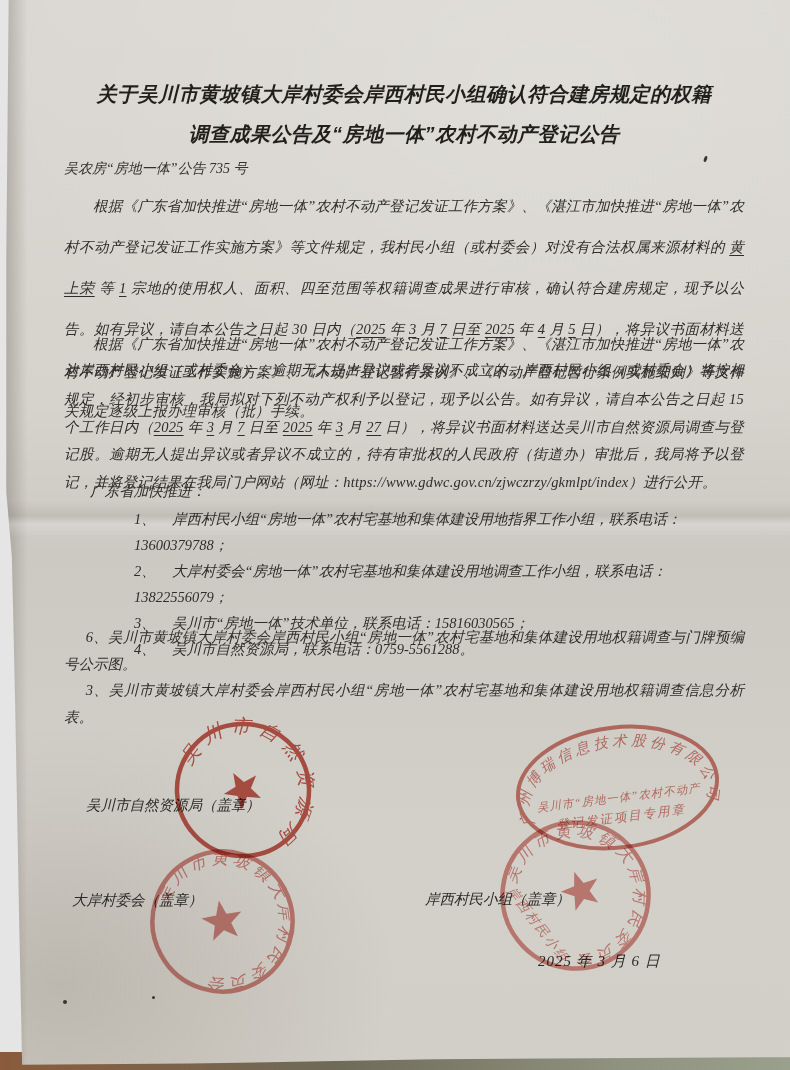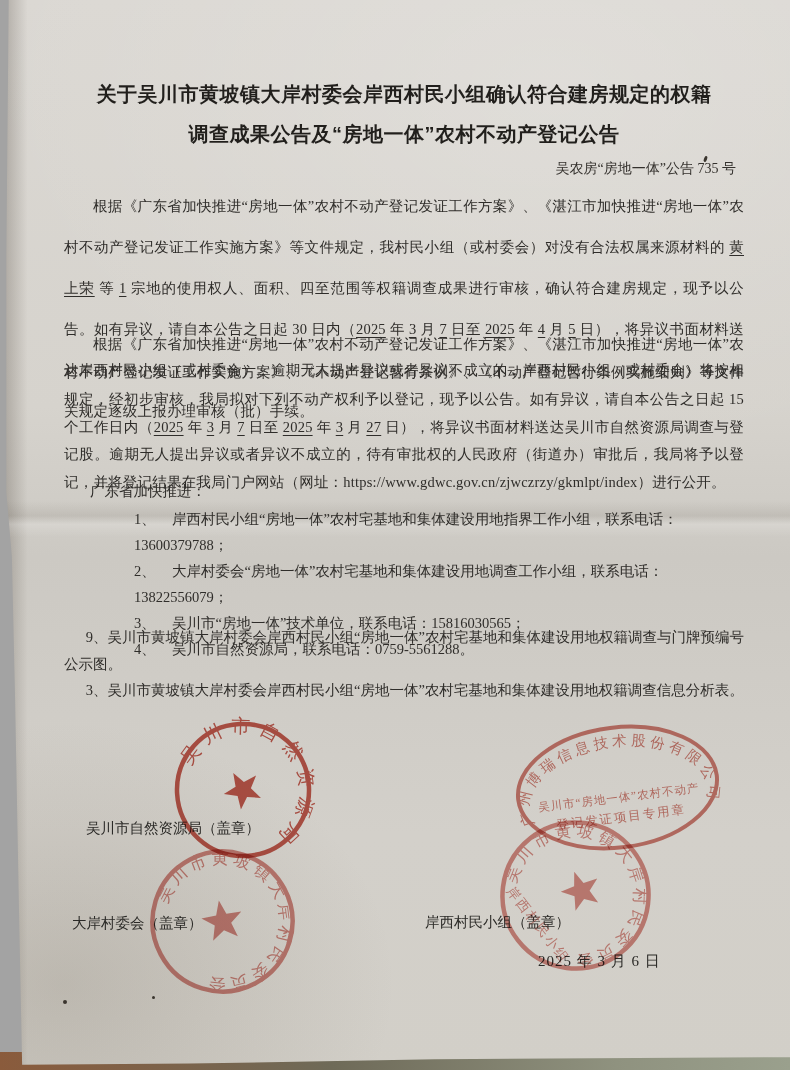--- a/index.html
+++ b/index.html
@@ -1,52 +1,53 @@
 <!DOCTYPE html>
 <html><head>
 <meta charset="utf-8">
 <style>
   html,body{margin:0;padding:0;background:#16110b;}
   .photo{
     position:relative;width:790px;height:1070px;overflow:hidden;
-    background:#a3a3a3;
+    background:#e5e5e5;
     font-family:"Liberation Serif","DejaVu Serif",serif;
+    font-style:italic;
   }
   .table-strip{
     position:absolute;left:0;bottom:0;width:100%;height:18px;
     background:linear-gradient(90deg,#8a5b3c 0%,#6e6a58 42%,#8f927f 78%,#9aa08d 100%);
   }
   .paper{
     position:absolute;inset:0;
     background:
       radial-gradient(120% 60% at 70% 8%, rgba(255,255,255,.16), rgba(255,255,255,0) 60%),
       linear-gradient(180deg, rgba(0,0,0,0) 46.8%, rgba(70,62,50,.10) 48.2%, rgba(255,255,255,.18) 49.0%, rgba(0,0,0,0) 50.2%),
       linear-gradient(90deg, rgba(55,45,35,.30) 0%, rgba(55,45,35,0) 3.5%),
       radial-gradient(60% 35% at 8% 92%, rgba(110,100,85,.22), rgba(110,100,85,0) 70%),
       linear-gradient(180deg,#dbd8d3 0%,#d6d3cd 38%,#ccc9c3 52%,#d3d0ca 78%,#d2cfc8 100%);
     clip-path:polygon(1.1% 0,100% 0,100% 98.8%,55% 99.0%,24% 99.4%,2.8% 99.5%,2.4% 85%,1.9% 65%,1.5% 52%,0.8% 46%,0.8% 24%);
   }
   .content-block{position:absolute;left:64px;right:46px;color:#2f2d2a;}
   .doc-title{
     top:74px;text-align:center;font-family:"Liberation Sans","DejaVu Sans",sans-serif;
     font-weight:700;font-size:20px;line-height:40px;color:#211f1c;letter-spacing:.5px;
   }
-  .doc-number{top:160px;text-align:right;font-size:14px;padding-right:8px;color:#34312d;}
+  .doc-number{top:160px;font-size:14px;padding-right:8px;color:#34312d;}
   .para{font-size:14.5px;line-height:41px;text-align:justify;text-indent:2em;letter-spacing:.2px;}
   .p1{top:186px;}
   .p2{top:331px;line-height:27.5px;}
   .u{text-decoration:underline;text-underline-offset:3px;text-decoration-thickness:1px;}
   .sec-contacts{top:476px;font-size:14.5px;}
   .contacts-heading{padding-left:26px;line-height:30px;}
   .contact-item{padding-left:70px;line-height:26px;}
   .contact-num{display:inline-block;min-width:38px;}
   .sec-attach{top:624px;font-size:14.5px;line-height:26.5px;text-align:justify;}
   .attach-first{text-indent:.8em;}
   .attach-item{text-indent:1.5em;}
-  .sig-label{position:absolute;font-size:14.5px;color:#2b2a27;white-space:nowrap;z-index:2;margin-top:23px;}
+  .sig-label{position:absolute;font-size:14.5px;color:#2b2a27;white-space:nowrap;z-index:2;}
   .sig-date{position:absolute;left:538px;top:952px;font-size:15px;letter-spacing:1px;color:#2b2a27;z-index:2;}
   .stamp{position:absolute;mix-blend-mode:multiply;z-index:3;pointer-events:none;}
   .speck{position:absolute;width:4px;height:4px;border-radius:50%;background:#3a352e;}
 </style>
 </head>
 <body>
 
 <div class="photo">
   <div class="table-strip"></div>
 
@@ -65,21 +66,21 @@
 
     <div class="content-block sec-contacts">
       <div class="contacts-heading">广东省加快推进：</div>
       <div class="contact-item"><span class="contact-num">1、</span><span>岸西村民小组“房地一体”农村宅基地和集体建设用地指界工作小组，联系电话：13600379788；</span></div>
       <div class="contact-item"><span class="contact-num">2、</span><span>大岸村委会“房地一体”农村宅基地和集体建设用地调查工作小组，联系电话：13822556079；</span></div>
       <div class="contact-item"><span class="contact-num">3、</span><span>吴川市“房地一体”技术单位，联系电话：15816030565；</span></div>
       <div class="contact-item"><span class="contact-num">4、</span><span>吴川市自然资源局，联系电话：0759-5561288。</span></div>
     </div>
 
     <div class="content-block sec-attach">
-      <div class="attach-item">9、吴川市黄坡镇大岸村委会岸西村民小组“房地一体”农村宅基地和集体建设用地权籍调查与门牌预编号公示图。</div>
+      <div class="attach-item">6、吴川市黄坡镇大岸村委会岸西村民小组“房地一体”农村宅基地和集体建设用地权籍调查与门牌预编号公示图。</div>
       <div class="attach-item">3、吴川市黄坡镇大岸村委会岸西村民小组“房地一体”农村宅基地和集体建设用地权籍调查信息分析表。</div>
     </div>
 
     <div class="sig-label" style="left:86px;top:796px;">吴川市自然资源局（盖章）</div>
     <div class="sig-label" style="left:72px;top:891px;">大岸村委会（盖章）</div>
     <div class="sig-label" style="left:425px;top:890px;">岸西村民小组（盖章）</div>
     <div class="sig-date">2025 年 3 月 6 日</div>
 
     <svg class="stamp" style="left:158px;top:705px;opacity:.82;" width="170" height="170" viewBox="-85 -85 170 170">
       <g transform="rotate(42)" fill="none" stroke="#bf3a2c">

